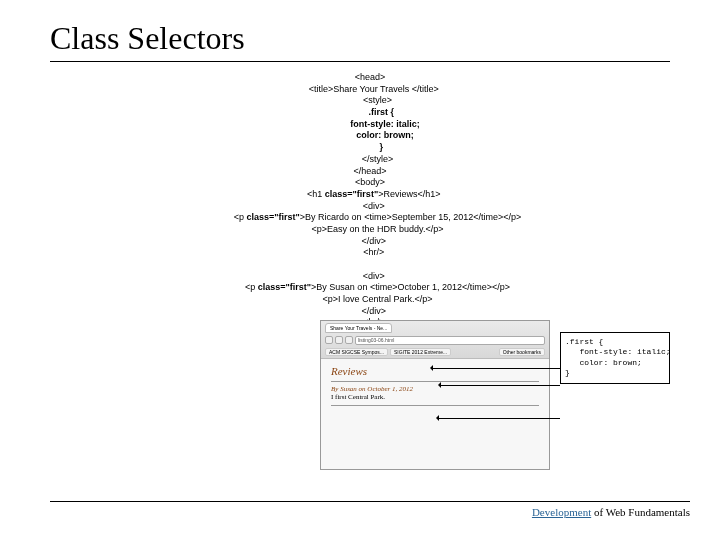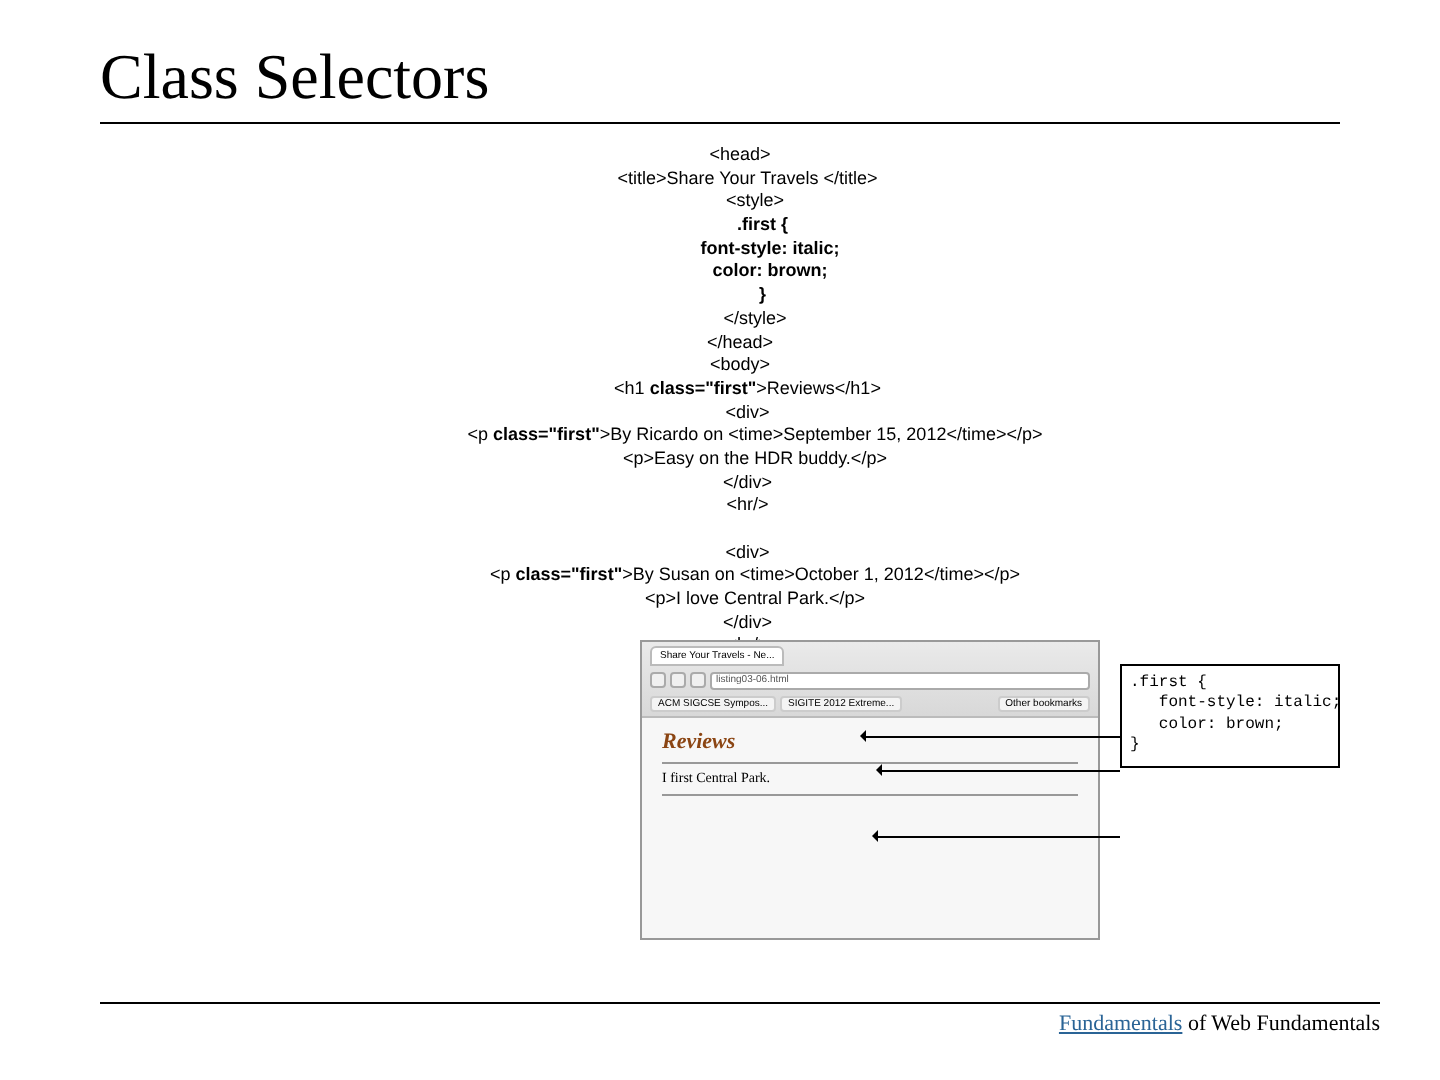--- a/index.html
+++ b/index.html
@@ -64,21 +64,21 @@
     height: 10px;
     display: flex;
     gap: 2px;
     align-items: center;
   }
   .nav-btn { width: 8px; height: 8px; border: 1px solid #aaa; border-radius: 2px; background: #f0f0f0; }
   .addr-bar { flex: 1; height: 9px; background: #fff; border: 1px solid #aaa; border-radius: 2px; font-size: 5px; padding: 0 2px; font-family: Arial; color: #555; }
   .bm-row { position: absolute; top: 26px; left: 4px; right: 4px; height: 9px; display: flex; gap: 2px; font-size: 5px; font-family: Arial; align-items: center; }
   .bm { border: 1px solid #ccc; border-radius: 2px; padding: 0 3px; background: #f4f4f4; }
   .page-content { padding: 6px 10px; font-family: Georgia; }
-  .reviews-h1 { font-style: italic; color: #8B4513; font-weight: bold; font-size: 11px; margin-bottom: 4px; }
+  .reviews-h1 { font-style: italic; color: #8B4513; font-weight: normal; font-size: 11px; margin-bottom: 4px; }
   .first-p { font-style: italic; color: #8B4513; font-size: 7px; }
   .plain-p { font-size: 7px; color: #000; margin-bottom: 4px; }
   .browser-hr { border: none; border-top: 1px solid #999; margin: 3px 0; }
   .css-callout {
     position: absolute;
     left: 560px;
     top: 332px;
     width: 110px;
     border: 1px solid #000;
     background: #fff;
@@ -154,29 +154,30 @@
     <div class="bm-row">
       <div class="bm">ACM SIGCSE Sympos...</div>
       <div class="bm">SIGITE 2012 Extreme...</div>
       <div style="flex:1"></div>
       <div class="bm">Other bookmarks</div>
     </div>
   </div>
   <div class="page-content">
     <div class="reviews-h1">Reviews</div>
     <hr class="browser-hr">
+    <div class="first-p">By Susan on October 1, 2012</div>
     <div class="plain-p">I first Central Park.</div>
     <hr class="browser-hr">
   </div>
 </div>
 
 <div class="css-callout">.first {
    font-style: italic;
    color: brown;
 }</div>
 
 <div class="arrow arrow1"></div>
 <div class="arrow arrow2"></div>
 <div class="arrow arrow3"></div>
 
 <div class="footer">
-  <span class="fund">Fundamentals</span><span> of Web Fundamentals</span>
+  <span class="fund">Development</span><span> of Web Fundamentals</span>
 </div>
 
 </body></html>

